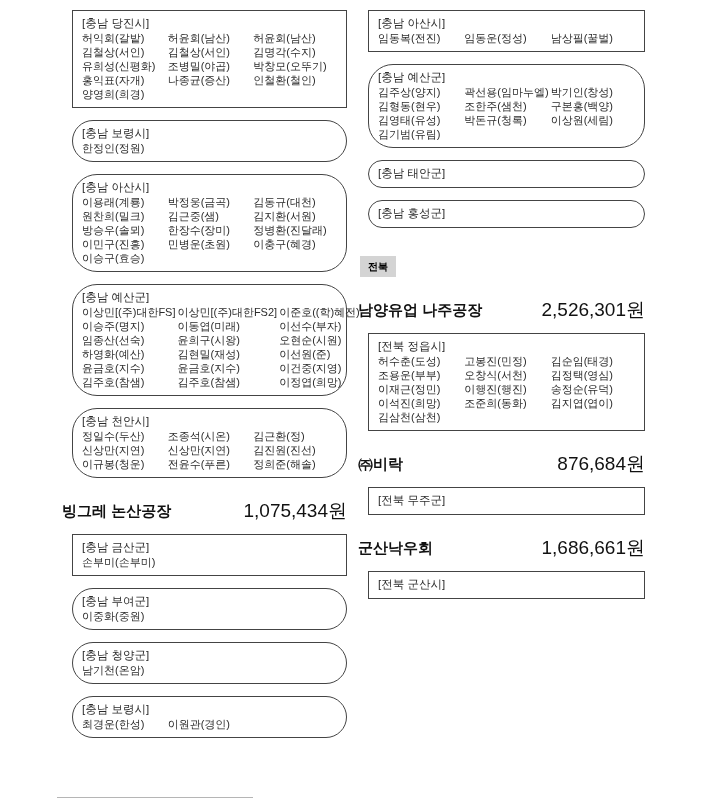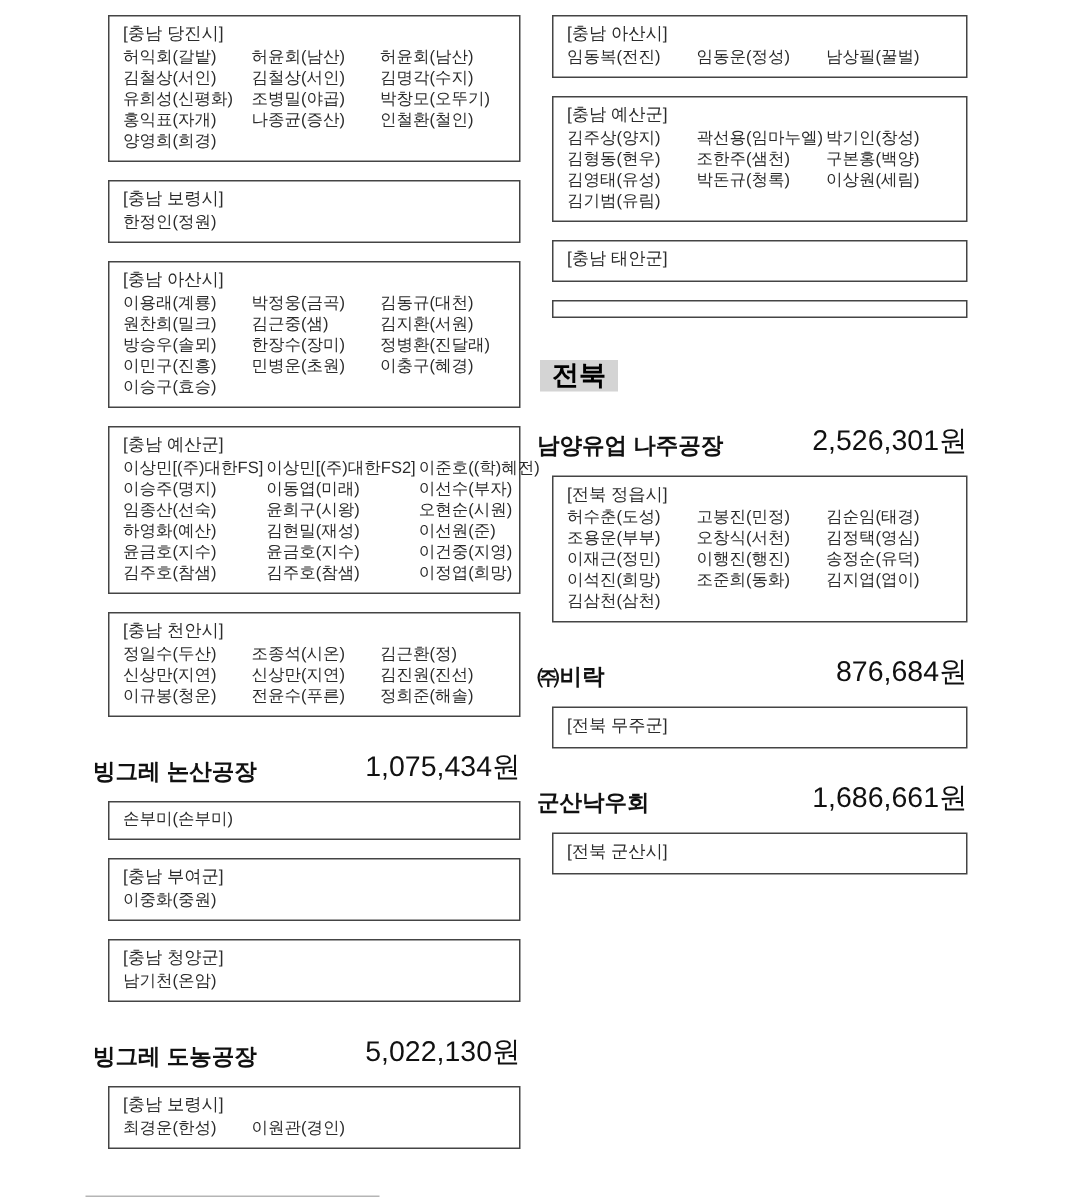--- a/index.html
+++ b/index.html
@@ -25,21 +25,21 @@
   }
   .col-left  { left: 62px;  width: 285px; }
   .col-right { left: 358px; width: 287px; }
 
   .box {
     border: 1px solid var(--border, #444444);
     margin-left: 10px;
     padding: 4px 9px 6px 9px;
     background: #ffffff;
   }
-  .box + .box { margin-top: 12px; }
+  .box + .box { margin-top: 12px; border-radius: 25px; }
 
   .region-label {
     font-size: 11.5px;
     line-height: 16px;
     color: var(--text, #2b2b2b);
   }
   .names-grid {
     display: grid;
     grid-template-columns: 1fr 1fr 1fr;
     column-gap: 2px;
@@ -47,42 +47,42 @@
   .name-entry {
     font-size: 11px;
     line-height: 14px;
     white-space: nowrap;
     color: var(--text, #2b2b2b);
   }
 
   .company-header {
     display: flex;
     justify-content: space-between;
-    align-items: flex-end;
+    align-items: center;
     margin: 20px 0 10px 0;
   }
   .company-name {
     font-size: 15px;
     font-weight: bold;
     color: #111111;
     white-space: nowrap;
   }
   .company-amount {
     font-size: 19px;
     font-weight: normal;
     color: #111111;
     white-space: nowrap;
   }
 
   .section-label { margin: 28px 0 0 2px; }
   .section-label-text {
     display: inline-block;
     background: var(--section-bg, #d4d4d4);
     color: #000000;
-    font-size: 18px;
+    font-size: 10px;
     font-weight: bold;
     line-height: 17px;
     padding: 2px 8px;
   }
 
   .cropped-box-edge {
     position: absolute;
     left: 57px;
     top: 797px;
     width: 196px;
@@ -171,39 +171,36 @@
           <span class="name-entry">이규봉(청운)</span>
           <span class="name-entry">전윤수(푸른)</span>
           <span class="name-entry">정희준(해솔)</span>
         </div>
       </div>
       <div class="company-header">
         <span class="company-name">빙그레 논산공장</span>
         <span class="company-amount">1,075,434원</span>
       </div>
       <div class="box">
+        <div class="region-label">[충남 금산군]</div>
         <div class="names-grid">
           <span class="name-entry">손부미(손부미)</span>
         </div>
       </div>
       <div class="box">
         <div class="region-label">[충남 부여군]</div>
         <div class="names-grid">
           <span class="name-entry">이중화(중원)</span>
         </div>
       </div>
       <div class="box">
         <div class="region-label">[충남 청양군]</div>
         <div class="names-grid">
           <span class="name-entry">남기천(온암)</span>
         </div>
-      </div>
-      <div class="company-header">
-        <span class="company-name">빙그레 도농공장</span>
-        <span class="company-amount">5,022,130원</span>
       </div>
       <div class="box">
         <div class="region-label">[충남 보령시]</div>
         <div class="names-grid">
           <span class="name-entry">최경운(한성)</span>
           <span class="name-entry">이원관(경인)</span>
         </div>
       </div>
     </div>
   <div class="col col-right">
@@ -227,20 +224,21 @@
           <span class="name-entry">김영태(유성)</span>
           <span class="name-entry">박돈규(청록)</span>
           <span class="name-entry">이상원(세림)</span>
           <span class="name-entry">김기범(유림)</span>
         </div>
       </div>
       <div class="box">
         <div class="region-label">[충남 태안군]</div>
       </div>
       <div class="box">
+        <div class="region-label">[충남 홍성군]</div>
       </div>
       <div class="section-label"><span class="section-label-text">전북</span></div>
       <div class="company-header">
         <span class="company-name">남양유업 나주공장</span>
         <span class="company-amount">2,526,301원</span>
       </div>
       <div class="box">
         <div class="region-label">[전북 정읍시]</div>
         <div class="names-grid">
           <span class="name-entry">허수춘(도성)</span>

